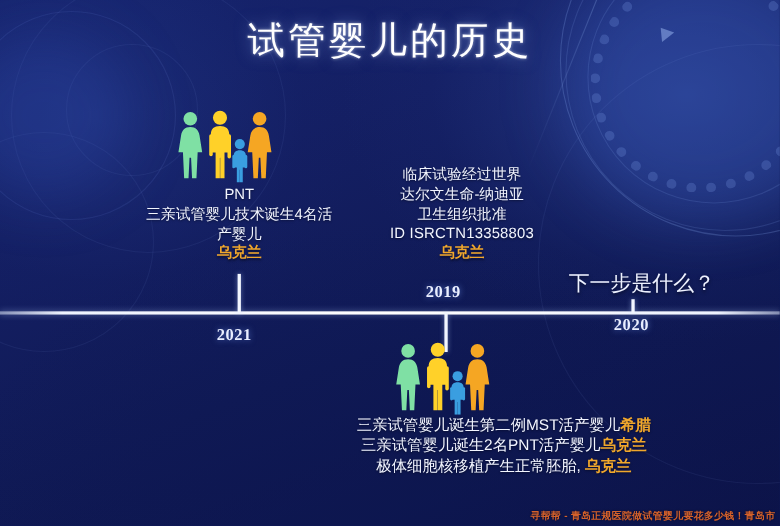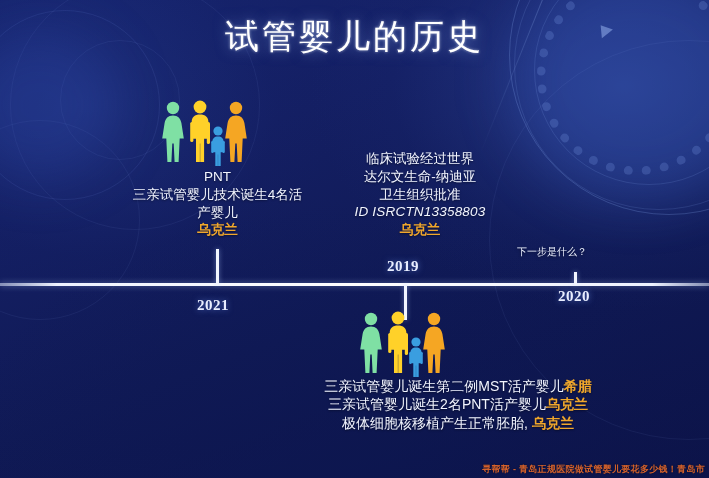--- a/index.html
+++ b/index.html
@@ -115,33 +115,33 @@
   .block { position: absolute; text-align: center; }
 
   .line {
     font-family: "Liberation Sans", sans-serif;
     color: #f2f5ff;
     line-height: 1.32;
     white-space: nowrap;
     text-shadow: 0 1px 2px rgba(0,0,0,0.45);
   }
   .line.hl { color: #f0a72c; font-weight: 700; }
-  .line.id { font-size: 11px; letter-spacing: 0.2px; font-style: italic; }
+  .line.id { font-size: 11px; letter-spacing: 0.2px; }
 
   #block-left .line  { font-size: 13.5px; }
   #block-mid .line   { font-size: 13.5px; }
   #block-bottom .line{ font-size: 14px; }
 
   .mixed { white-space: nowrap; }
   .mixed .country { color: #f0a72c; font-weight: 700; }
 
   #next-step {
     position: absolute;
     font-family: "Liberation Sans", sans-serif;
-    font-size: 10px;
+    font-size: 19px;
     color: #eef2ff;
     white-space: nowrap;
     text-shadow: 0 1px 3px rgba(0,0,0,0.5);
   }
 
   
   .family { position: absolute; }
 
   
   #watermark {

